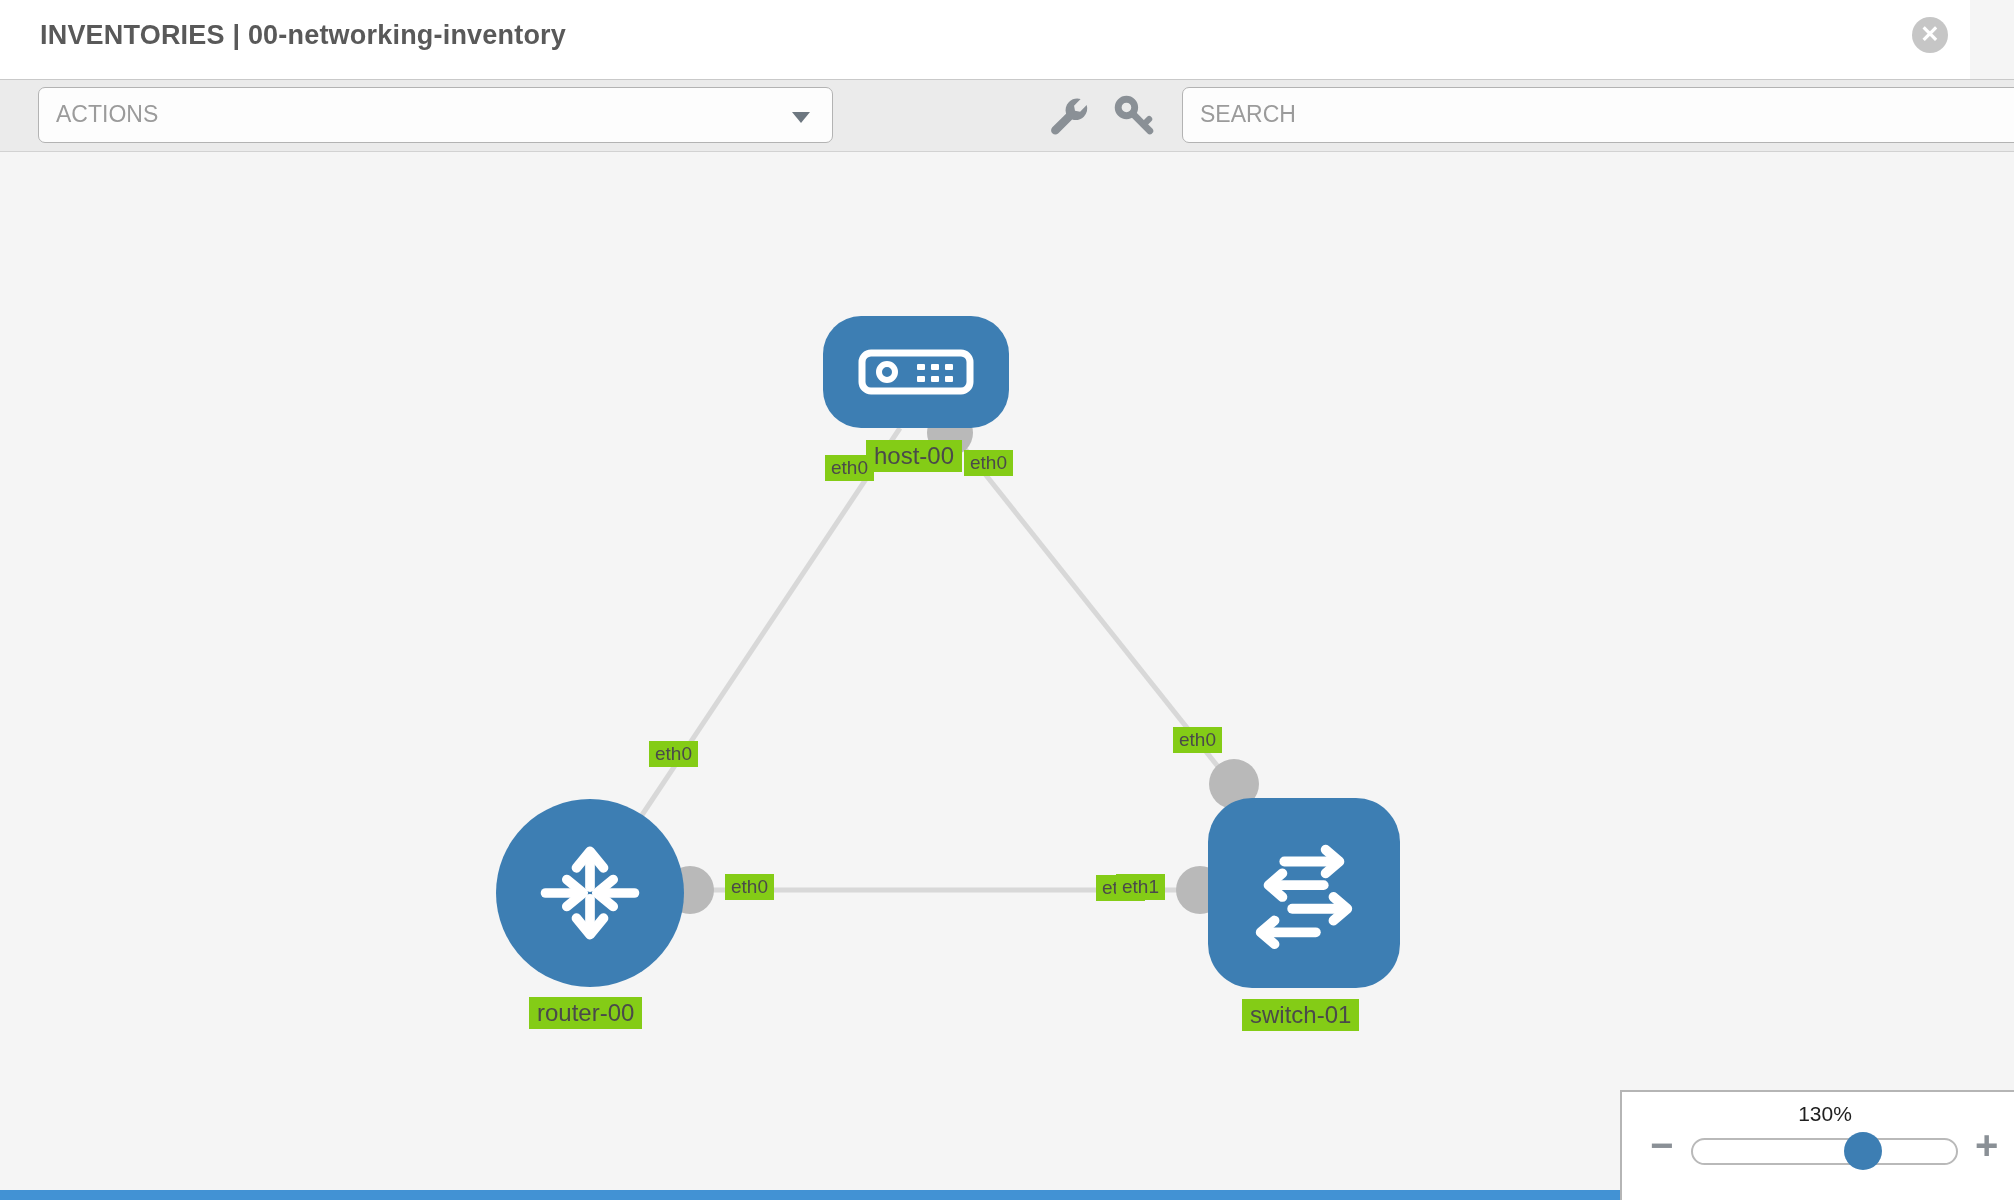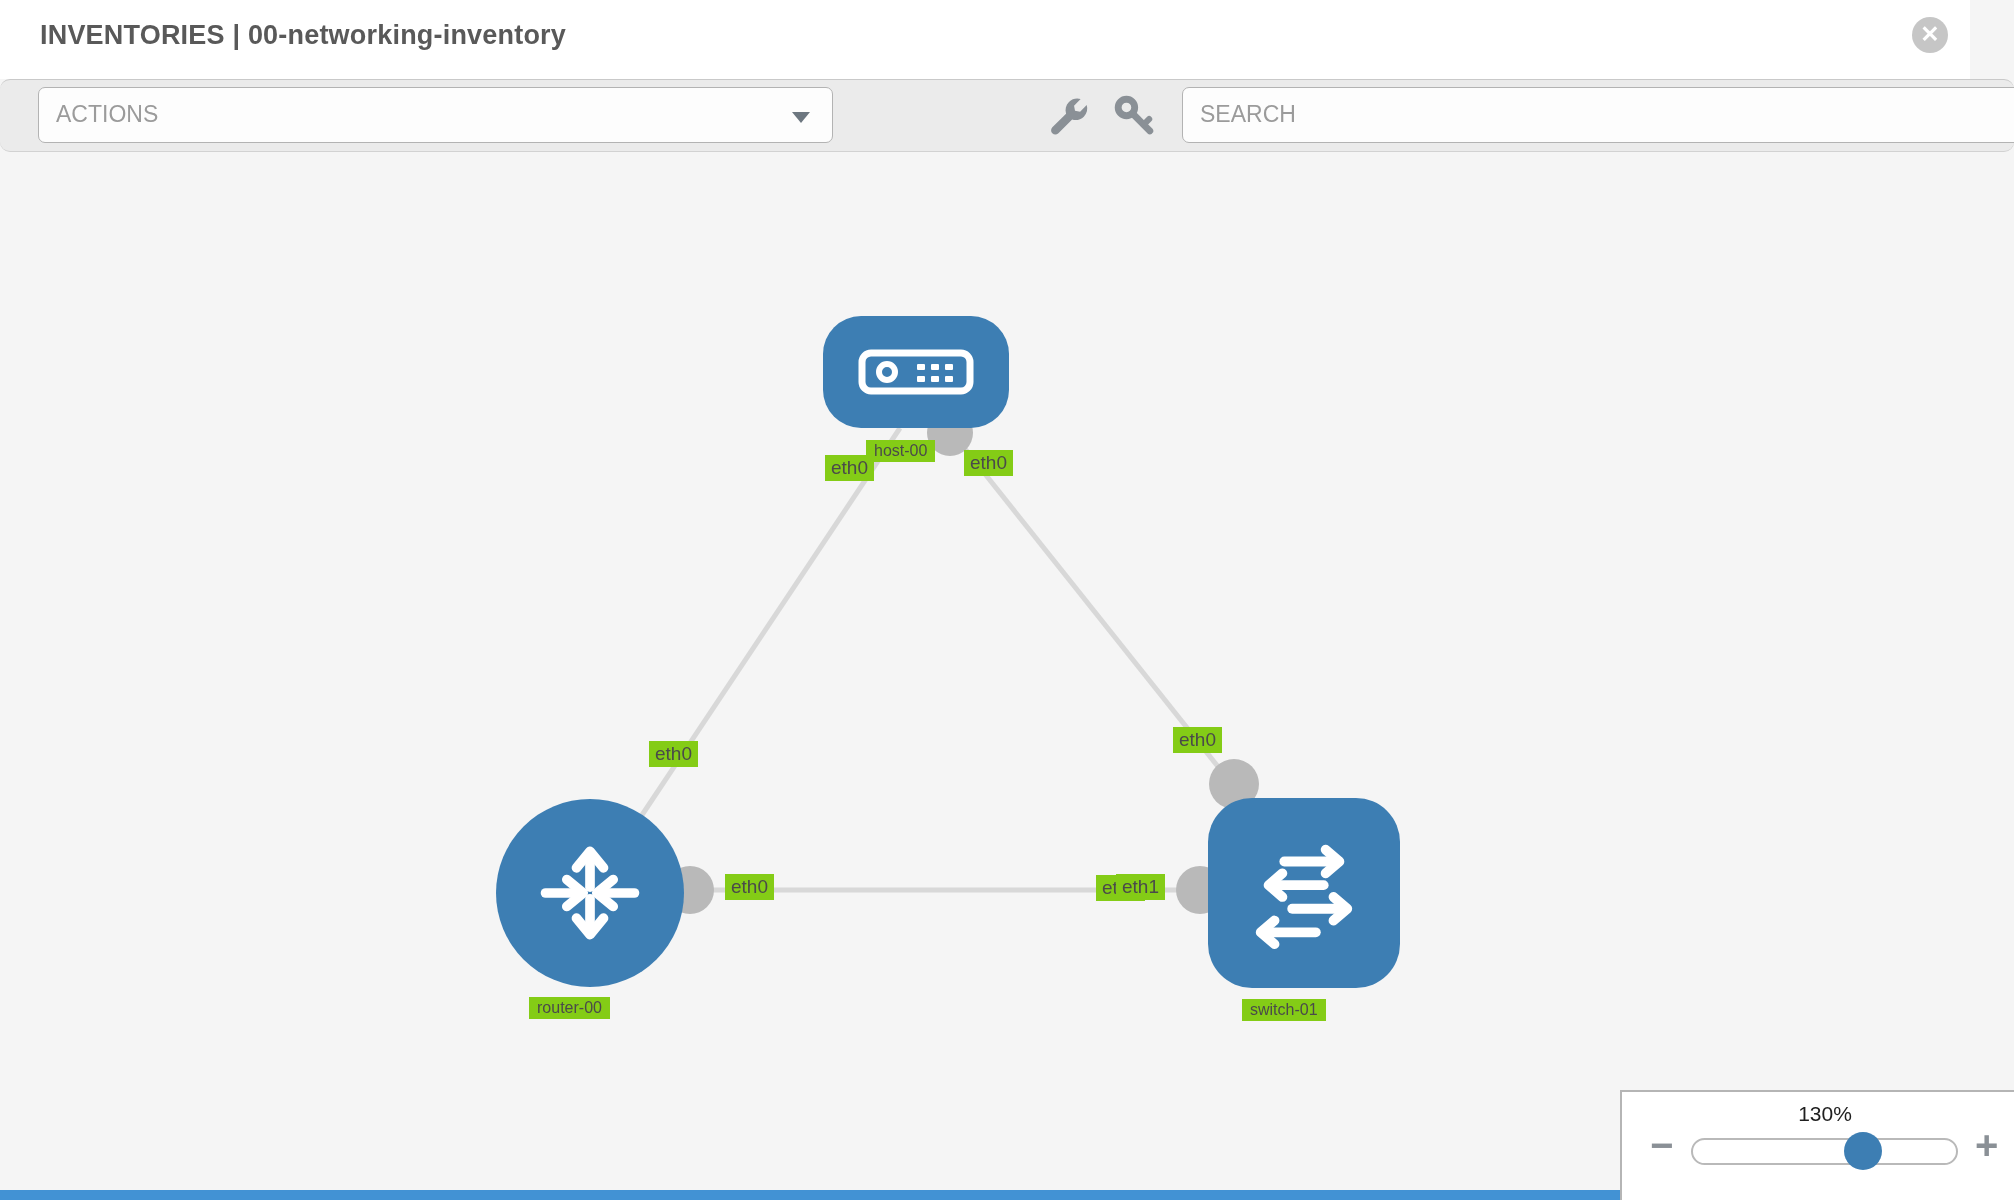--- a/index.html
+++ b/index.html
@@ -5,21 +5,21 @@
   * { margin:0; padding:0; box-sizing:border-box; }
   html,body { width:2014px; height:1200px; font-family:"Liberation Sans", sans-serif; background:#f5f5f5; overflow:hidden; }
   .app { position:relative; width:2014px; height:1200px; background:#f5f5f5; }
 
   
   .header { position:absolute; left:0; top:0; width:1970px; height:79px; background:#ffffff; }
   .header-title { position:absolute; left:40px; top:20px; font-size:27px; font-weight:bold; color:#595959; letter-spacing:0.2px; }
   .close-btn { position:absolute; left:1912px; top:17px; width:36px; height:36px; border-radius:50%; background:#c6c6c6; color:#ffffff; font-size:23px; font-weight:bold; text-align:center; line-height:35px; cursor:pointer; }
 
   
-  .toolbar { position:absolute; left:0; top:79px; width:2014px; height:73px; background:#ebebeb; border-top:1px solid #c9c9c9; border-bottom:1px solid #d2d2d2;border-radius:10px; }
+  .toolbar { position:absolute; left:0; top:79px; width:2014px; height:73px; background:#ebebeb; border-top:1px solid #c9c9c9; border-bottom:1px solid #d2d2d2; }
   .select-box { position:absolute; top:7px; height:56px; background:#fdfdfd; border:1.5px solid #b3b3b3; border-radius:7px; color:#9b9b9b; font-size:23px; line-height:53px; padding-left:17px; }
   .select-actions { left:38px; width:795px; }
   .select-search { left:1182px; width:890px; }
   .caret { position:absolute; top:24px; width:0; height:0; border-left:9px solid transparent; border-right:9px solid transparent; border-top:11px solid #6d7780; }
   .caret-actions { right:22px; }
   .caret-search { right:22px; }
   .tool-icon { position:absolute; top:13px; width:44px; height:44px; cursor:pointer; }
   .tool-icon svg { width:100%; height:100%; }
   .icon-wrench { left:1046px; }
   .icon-key { left:1112px; }
@@ -35,21 +35,21 @@
   .dot-switch-top  { left:1209px; top:607px; width:50px; height:50px; }
   .dot-switch-left { left:1176px; top:714px; width:48px; height:48px; }
 
   .node { position:absolute; background:#3d7eb3; z-index:3; display:flex; align-items:center; justify-content:center; cursor:pointer; }
   .node svg { display:block; }
   .node-host   { left:823px;  top:164px; width:186px; height:112px; border-radius:38px; }
   .node-router { left:496px;  top:647px; width:188px; height:188px; border-radius:50%; }
   .node-switch { left:1208px; top:646px; width:192px; height:190px; border-radius:44px; }
 
   .chip { position:absolute; background:#84cc16; color:#4a4a4a; z-index:4; white-space:nowrap; }
-  .chip-node { font-size:16px; padding:2px 8px; }
+  .chip-node { font-size:24px; padding:2px 8px; }
   .chip-if   { font-size:19px; padding:2px 6px; }
   .lbl-host    { left:866px;  top:288px; }
   .lbl-router  { left:529px;  top:845px; }
   .lbl-switch  { left:1242px; top:847px; }
   .if-host-left   { left:825px;  top:303px; }
   .if-host-right  { left:964px;  top:298px; }
   .if-router-top  { left:649px;  top:589px; }
   .if-router-right{ left:725px;  top:722px; }
   .if-switch-top  { left:1173px; top:575px; }
   .if-switch-left-back  { left:1096px; top:723px; z-index:4; }

